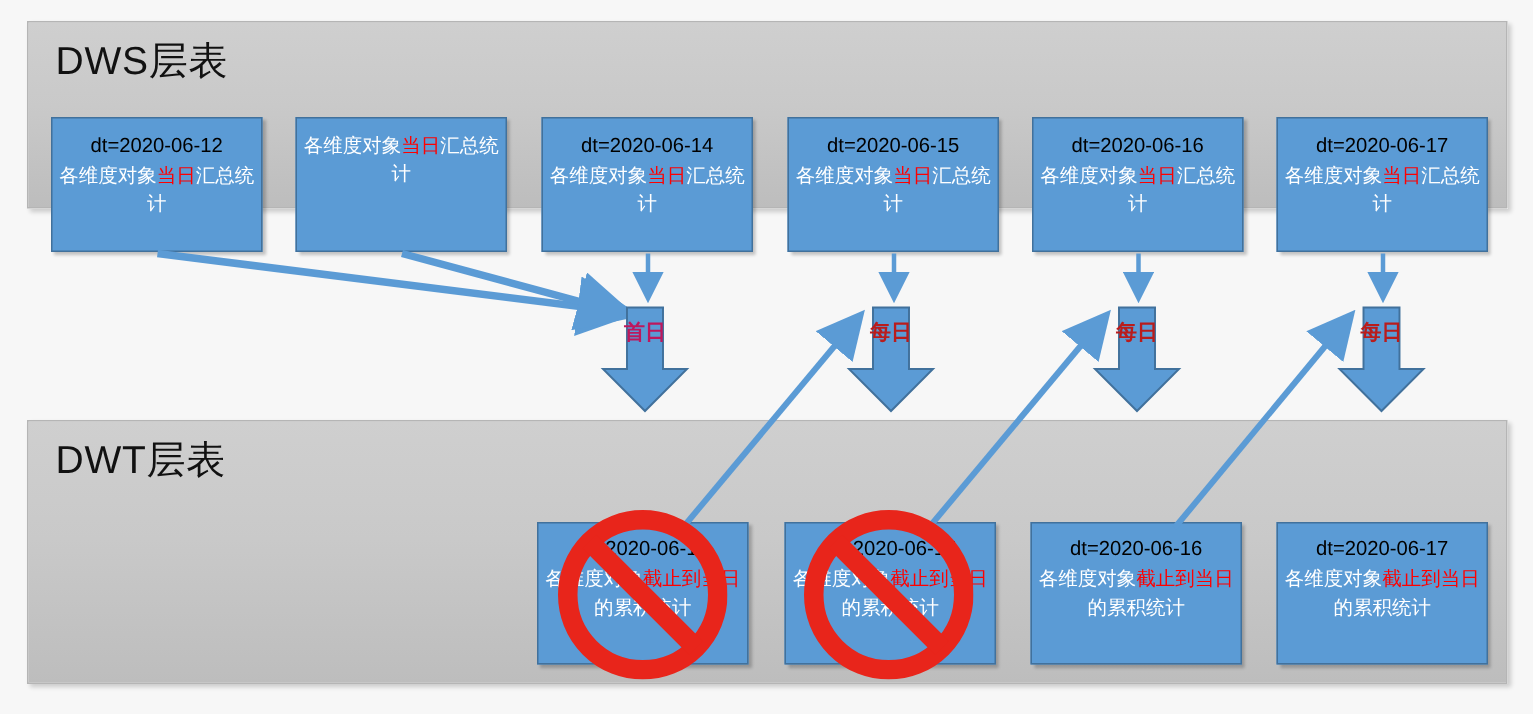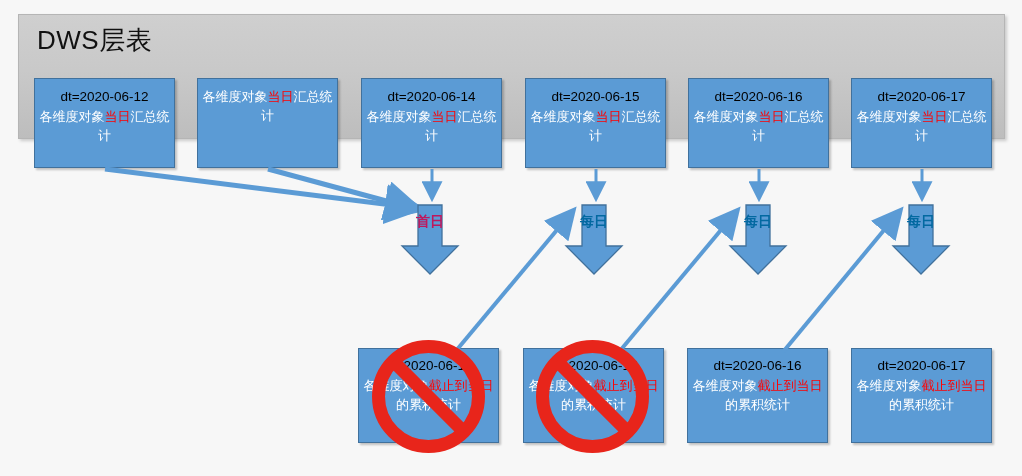--- a/index.html
+++ b/index.html
@@ -87,21 +87,21 @@
     left: 0; top: 9px;
     width: 60px;
     text-align: center;
     font-size: 14px;
     line-height: 16px;
     font-weight: bold;
     letter-spacing: 0px;
     font-family: "Liberation Sans", "DejaVu Sans", sans-serif;
   }
   .bigarrow.first .lbl { color: #be185d; }
-  .bigarrow.daily .lbl { color: #0369a1; }
+  .bigarrow.daily .lbl { color: #b91c1c; }
 
   
   .nosign {
     position: absolute;
     width: 113px; height: 113px;
   }
 </style>
 </head>
 <body>
 
@@ -128,20 +128,23 @@
   </div>
   <div class="tbox dws-box" style="left:688px">
     <span class="dt">dt=2020-06-16</span>
     <span class="body"><span>各维度对象</span><span class="hl">当日</span><span>汇总统计</span></span>
   </div>
   <div class="tbox dws-box" style="left:851px">
     <span class="dt">dt=2020-06-17</span>
     <span class="body"><span>各维度对象</span><span class="hl">当日</span><span>汇总统计</span></span>
   </div>
 
+  <div class="panel" id="panel-dwt">
+    <div class="panel-title">DWT层表</div>
+  </div>
 
   <div class="tbox dwt-box" style="left:358px">
     <span class="dt">dt=2020-06-14</span>
     <span class="body"><span>各维度对象</span><span class="hl">截止到当日</span><span>的累积统计</span></span>
   </div>
   <div class="tbox dwt-box" style="left:523px">
     <span class="dt">dt=2020-06-15</span>
     <span class="body"><span>各维度对象</span><span class="hl">截止到当日</span><span>的累积统计</span></span>
   </div>
   <div class="tbox dwt-box" style="left:687px">

